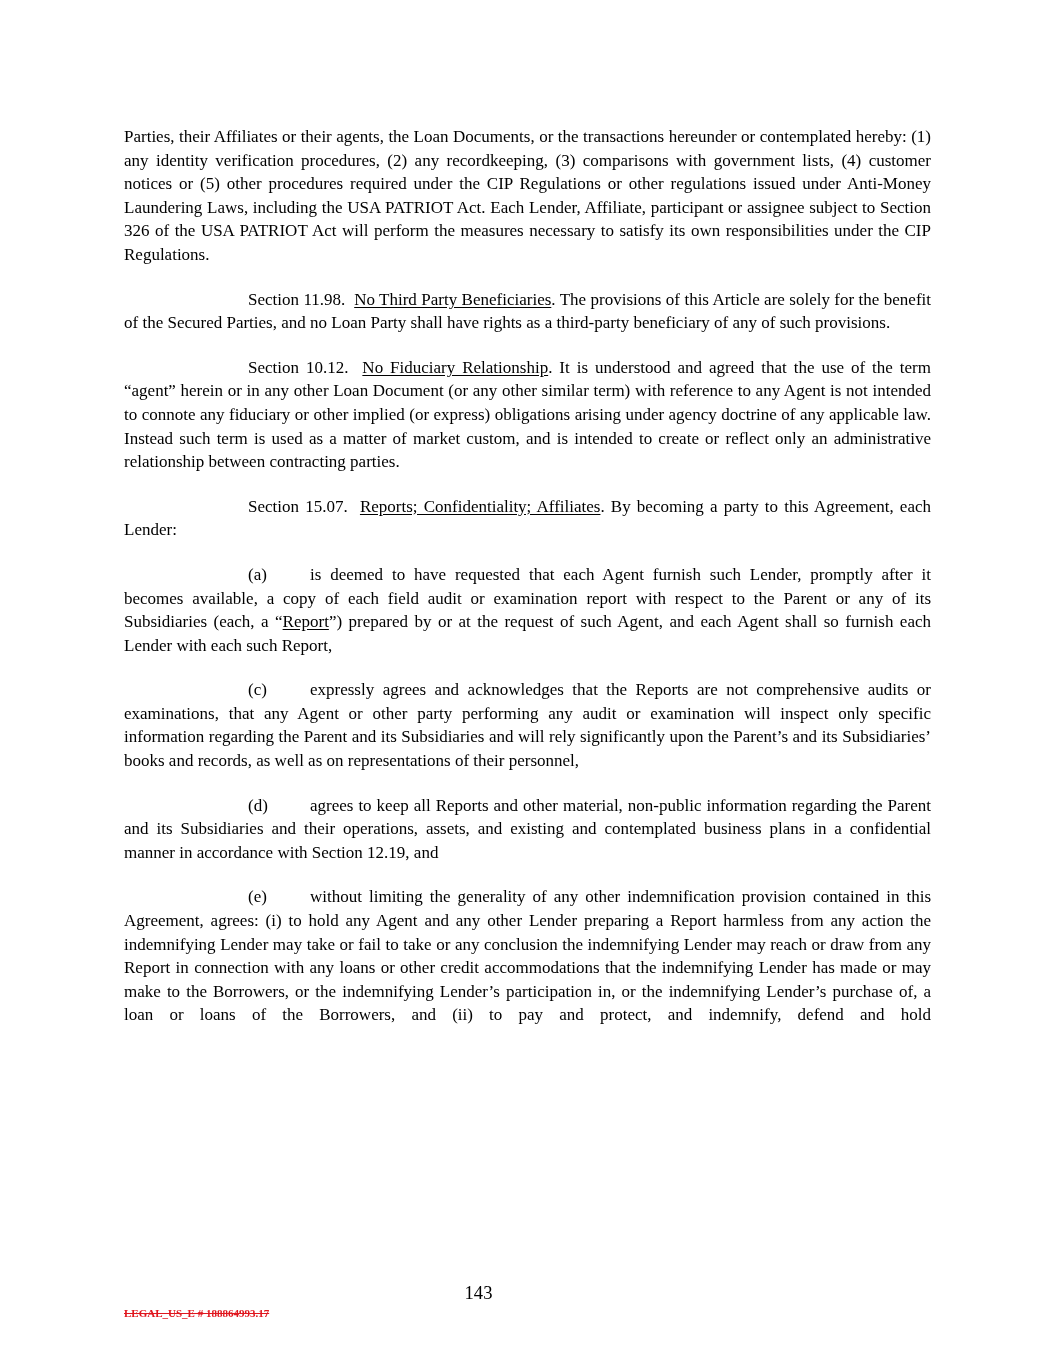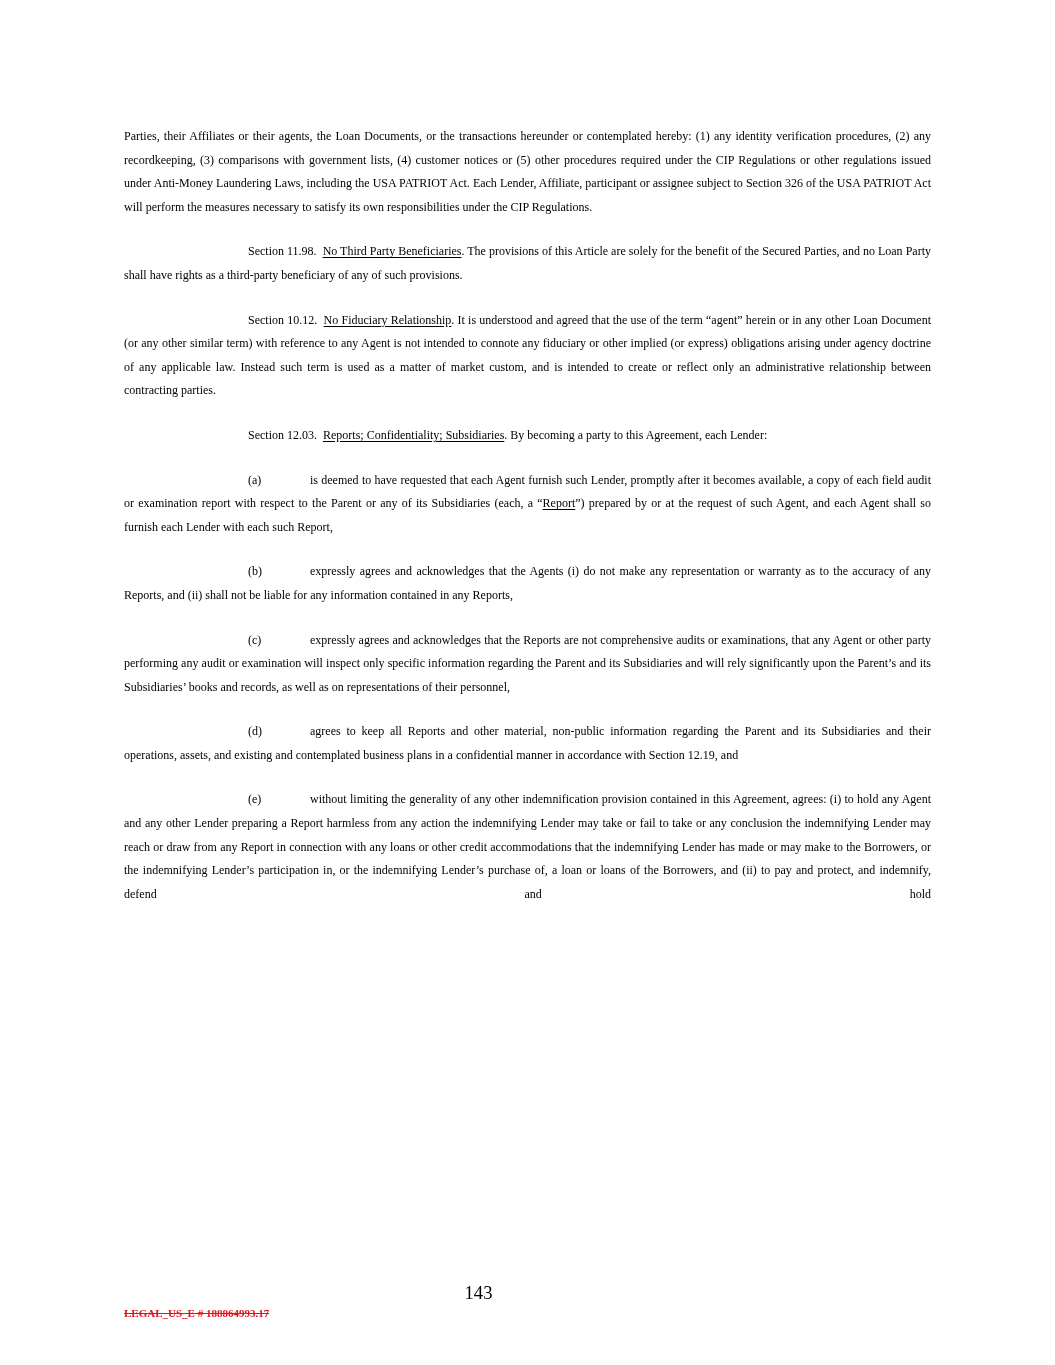--- a/index.html
+++ b/index.html
@@ -13,21 +13,21 @@
       position: relative;
       overflow: hidden;
       font-family: "Liberation Serif", "DejaVu Serif", serif;
       color: #000000;
     }
     .page-body {
       position: absolute;
       left: 124px;
       top: 125px;
       width: 807px;
-      font-size: 12px;
+      font-size: 17px;
       line-height: 23.6px;
     }
     .para {
       margin: 0 0 21px 0;
       text-align: justify;
       text-align-last: left;
     }
     .indent {
       display: inline-block;
       width: 124px;
@@ -63,25 +63,24 @@
 <body>
 
 <div class="page-body">
 
   <p class="para">Parties, their Affiliates or their agents, the Loan Documents, or the transactions hereunder or contemplated hereby: (1) any identity verification procedures, (2) any recordkeeping, (3) comparisons with government lists, (4) customer notices or (5) other procedures required under the CIP Regulations or other regulations issued under Anti-Money Laundering Laws, including the USA PATRIOT Act.  Each Lender, Affiliate, participant or assignee subject to Section 326 of the USA PATRIOT Act will perform the measures necessary to satisfy its own responsibilities under the CIP Regulations.</p>
 
   <p class="para"><span class="indent"></span><span>Section 11.98.</span>&nbsp; <span class="u">No Third Party Beneficiaries</span><span>.  The provisions of this Article are solely for the benefit of the Secured Parties, and no Loan Party shall have rights as a third-party beneficiary of any of such provisions.</span></p>
 
   <p class="para"><span class="indent"></span><span>Section 10.12.</span>&nbsp; <span class="u">No Fiduciary Relationship</span><span>.  It is understood and agreed that the use of the term “agent” herein or in any other Loan Document (or any other similar term) with reference to any Agent is not intended to connote any fiduciary or other implied (or express) obligations arising under agency doctrine of any applicable law.  Instead such term is used as a matter of market custom, and is intended to create or reflect only an administrative relationship between contracting parties.</span></p>
 
-  <p class="para"><span class="indent"></span><span>Section 12.03.</span>&nbsp; <span class="u">Reports; Confidentiality; Subsidiaries</span><span>.  By becoming a party to this Agreement, each Lender:</span></p>
+  <p class="para"><span class="indent"></span><span>Section 15.07.</span>&nbsp; <span class="u">Reports; Confidentiality; Affiliates</span><span>.  By becoming a party to this Agreement, each Lender:</span></p>
 
   <p class="para"><span class="indent"></span><span class="item-label">(a)</span><span>is deemed to have requested that each Agent furnish such Lender, promptly after it becomes available, a copy of each field audit or examination report with respect to the Parent or any of its Subsidiaries (each, a “</span><span class="u">Report</span><span>”) prepared by or at the request of such Agent, and each Agent shall so furnish each Lender with each such Report,</span></p>
 
-  <p class="para"><span class="indent"></span><span class="item-label">(b)</span><span>expressly agrees and acknowledges that the Agents (i) do not make any representation or warranty as to the accuracy of any Reports, and (ii) shall not be liable for any information contained in any Reports,</span></p>
 
   <p class="para"><span class="indent"></span><span class="item-label">(c)</span><span>expressly agrees and acknowledges that the Reports are not comprehensive audits or examinations, that any Agent or other party performing any audit or examination will inspect only specific information regarding the Parent and its Subsidiaries and will rely significantly upon the Parent’s and its Subsidiaries’ books and records, as well as on representations of their personnel,</span></p>
 
   <p class="para"><span class="indent"></span><span class="item-label">(d)</span><span>agrees to keep all Reports and other material, non-public information regarding the Parent and its Subsidiaries and their operations, assets, and existing and contemplated business plans in a confidential manner in accordance with Section 12.19, and</span></p>
 
   <p class="para" style="text-align-last: justify;"><span class="indent"></span><span class="item-label">(e)</span><span>without limiting the generality of any other indemnification provision contained in this Agreement, agrees:  (i) to hold any Agent and any other Lender preparing a Report harmless from any action the indemnifying Lender may take or fail to take or any conclusion the indemnifying Lender may reach or draw from any Report in connection with any loans or other credit accommodations that the indemnifying Lender has made or may make to the Borrowers, or the indemnifying Lender’s participation in, or the indemnifying Lender’s purchase of, a loan or loans of the Borrowers, and (ii) to pay and protect, and indemnify, defend and hold</span></p>
 
 </div>
 
 <div class="page-number">143</div>

